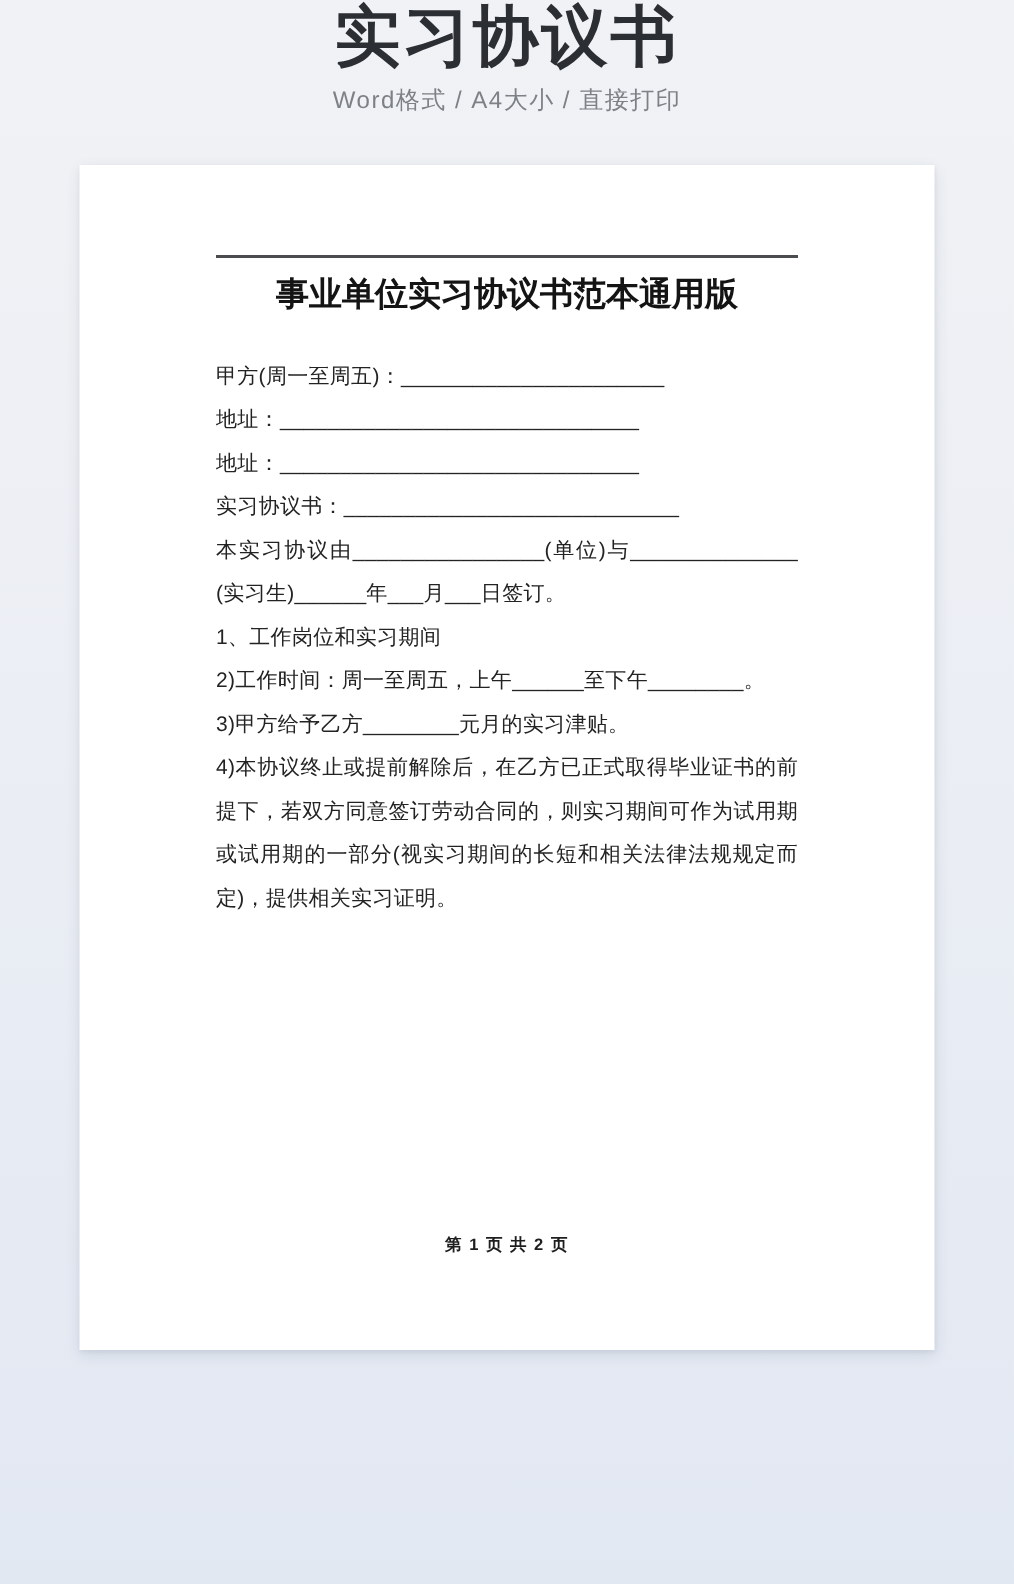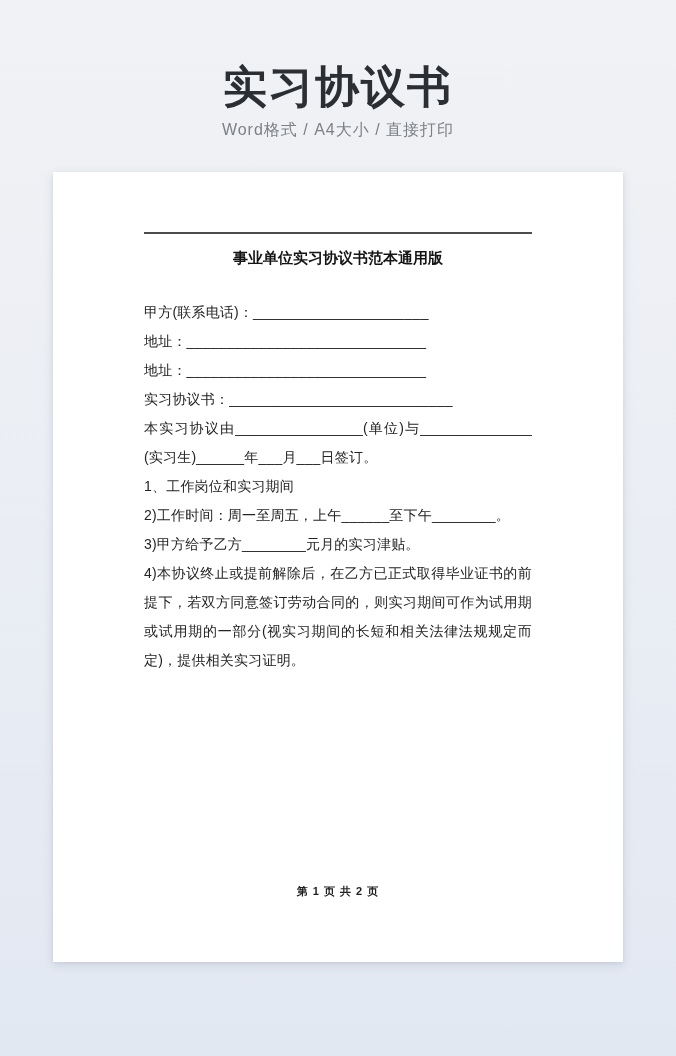--- a/index.html
+++ b/index.html
@@ -9,21 +9,20 @@
   }
   body {
     width: 676px;
     height: 1056px;
     overflow: hidden;
     background: linear-gradient(180deg, #f1f2f5 0%, #ebeef4 45%, #e2e8f2 100%);
     font-family: "Liberation Sans", "DejaVu Sans", sans-serif;
   }
   .promo-header {
     text-align: center;
-    padding-top: 62px;
   }
   .promo-title {
     margin: 0;
     font-size: 44px;
     line-height: 1.14;
     font-weight: 800;
     color: #2b2e33;
     letter-spacing: 2px;
   }
   .promo-subtitle {
@@ -46,21 +45,21 @@
   .doc-top-rule {
     border: none;
     border-top: 2px solid #4a4c4f;
     margin: 0;
     position: relative;
     top: 60px;
   }
   .doc-title {
     margin: 74px 0 0 0;
     text-align: center;
-    font-size: 15px;
+    font-size: 22px;
     line-height: 20px;
     font-weight: 700;
     color: #141414;
   }
   .doc-body {
     margin-top: 30px;
   }
   .doc-body p {
     margin: 0;
     font-size: 14px;
@@ -87,21 +86,21 @@
 
 <div class="promo-header">
   <h1 class="promo-title">实习协议书</h1>
   <p class="promo-subtitle">Word格式 / A4大小 / 直接打印</p>
 </div>
 
 <div class="paper">
   <hr class="doc-top-rule">
   <h2 class="doc-title">事业单位实习协议书范本通用版</h2>
   <div class="doc-body">
-      <p>甲方(联系电话)：______________________</p>
+      <p>甲方(周一至周五)：______________________</p>
       <p>地址：______________________________</p>
       <p>地址：______________________________</p>
       <p>实习协议书：____________________________</p>
       <p>本实习协议由________________(单位)与______________(实习生)______年___月___日签订。</p>
       <p>1、工作岗位和实习期间</p>
       <p>2)工作时间：周一至周五，上午______至下午________。</p>
       <p>3)甲方给予乙方________元月的实习津贴。</p>
       <p>4)本协议终止或提前解除后，在乙方已正式取得毕业证书的前提下，若双方同意签订劳动合同的，则实习期间可作为试用期或试用期的一部分(视实习期间的长短和相关法律法规规定而定)，提供相关实习证明。</p>
     </div>
   <div class="page-footer">第 1 页 共 2 页</div>

